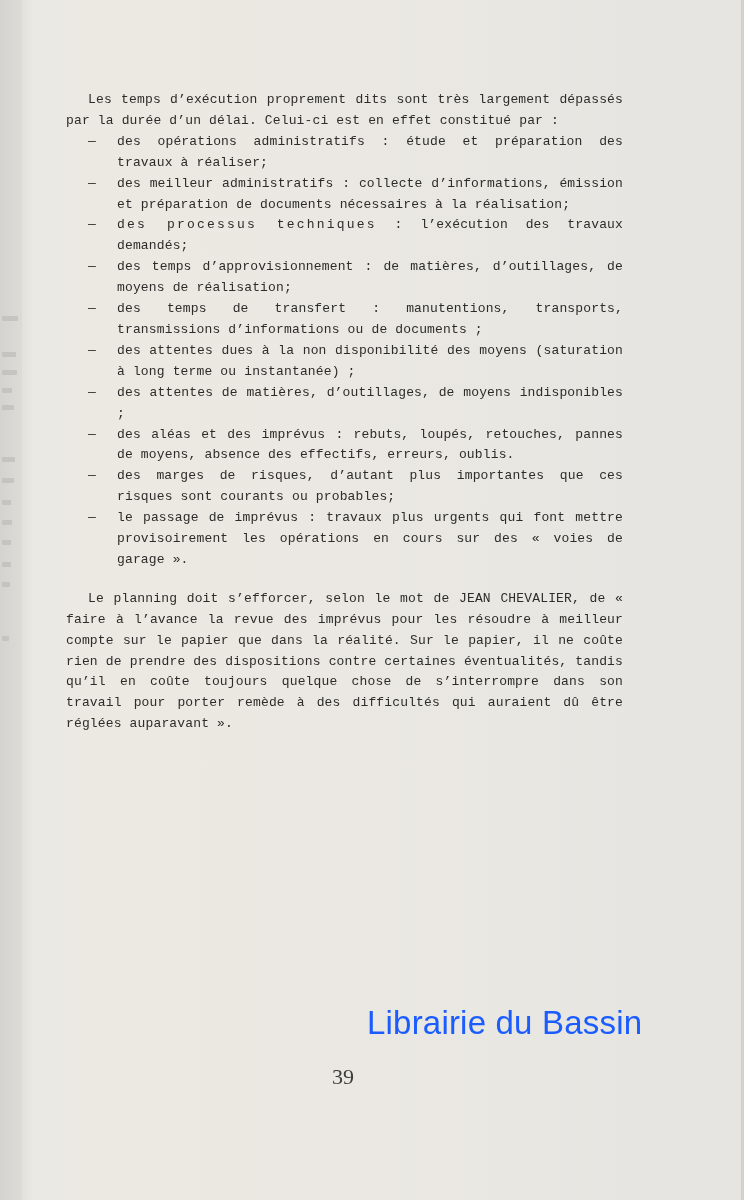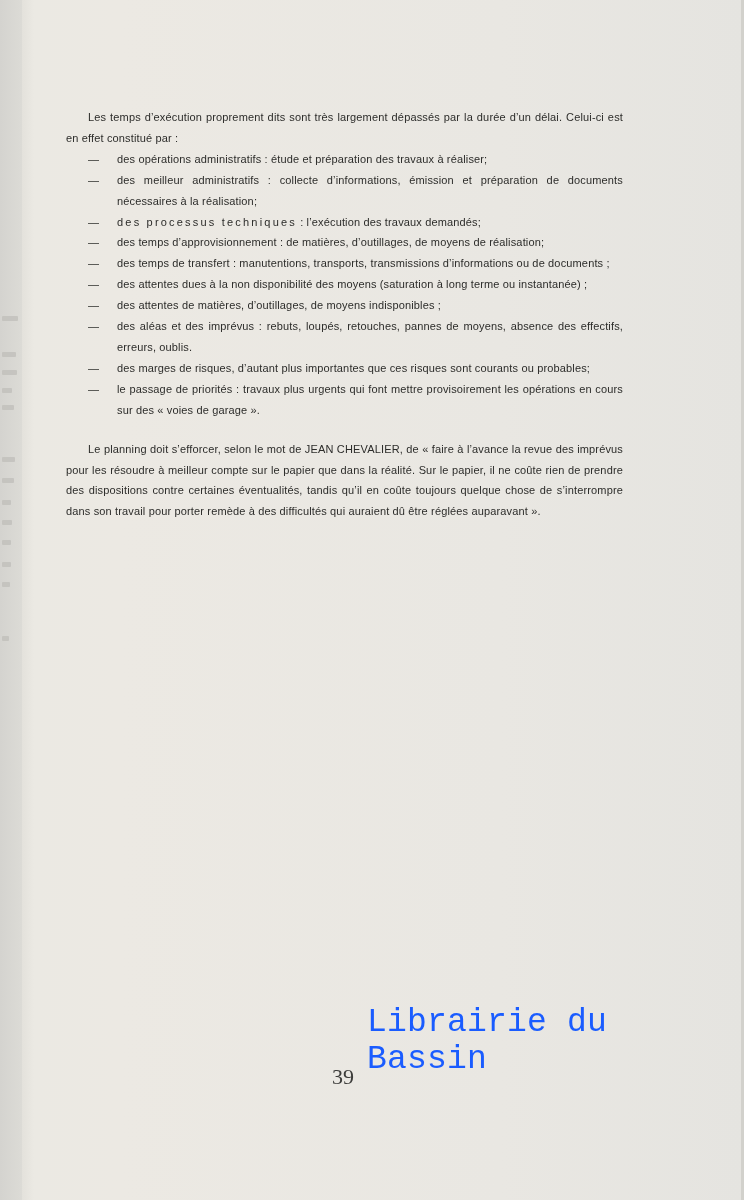--- a/index.html
+++ b/index.html
@@ -39,27 +39,26 @@
       position: absolute;
       right: 0; top: 0;
       width: 3px; height: 1200px;
       background: #d2d1cc;
     }
     .text-block {
       position: absolute;
       left: 66px;
       top: 90px;
       width: 557px;
-      font-family: Liberation Sans, sans-serif;
-      font-size: 11px;
+      font-family: Liberation Mono, monospace;
+      font-size: 13px;
       line-height: 20.9px;
       text-align: justify;
       color: #2c2c2a;
       letter-spacing: 0.15px;
-      margin-top: 17px;
     }
     .para {
       margin: 0;
       text-indent: 22px;
     }
     .para.intro {
       margin-bottom: 0;
     }
     .list {
       margin: 0;
@@ -79,21 +78,21 @@
     .spaced {
       letter-spacing: 2.2px;
     }
     .gap {
       height: 18px;
     }
     .watermark {
       position: absolute;
       left: 367px;
       top: 1004px;
-      font-family: Liberation Mono, monospace;
+      font-family: Liberation Sans, sans-serif;
       font-size: 33px;
       color: #1a5cff;
       letter-spacing: 0.2px;
     }
     .page-number {
       position: absolute;
       left: 332px;
       top: 1064px;
       font-family: "Liberation Serif", "DejaVu Serif", serif;
       font-size: 22px;
@@ -156,21 +155,21 @@
       <li class="list-item">
         <span class="dash">—</span>
         <span>des aléas et des imprévus</span><span> : rebuts, loupés, retouches, pannes de moyens, absence des effectifs, erreurs, oublis.</span>
       </li>
       <li class="list-item">
         <span class="dash">—</span>
         <span>des marges de risques</span><span>, d’autant plus importantes que ces risques sont courants ou probables;</span>
       </li>
       <li class="list-item">
         <span class="dash">—</span>
-        <span>le passage de priorités</span><span> : travaux plus urgents qui font mettre provisoirement les opérations en cours sur des « voies de garage ».</span>
+        <span>le passage de imprévus</span><span> : travaux plus urgents qui font mettre provisoirement les opérations en cours sur des « voies de garage ».</span>
       </li>
     </ul>
 
     <div class="gap"></div>
 
     <p class="para">Le planning doit s’efforcer, selon le mot de JEAN CHEVALIER, de « faire à l’avance la revue des imprévus pour les résoudre à meilleur compte sur le papier que dans la réalité. Sur le papier, il ne coûte rien de prendre des dispositions contre certaines éventualités, tandis qu’il en coûte toujours quelque chose de s’interrompre dans son travail pour porter remède à des difficultés qui auraient dû être réglées auparavant ».</p>
   </div>
 
   <div class="watermark" style="color: rgb(26, 92, 255);">Librairie du Bassin</div>
   <div class="page-number">39</div>

